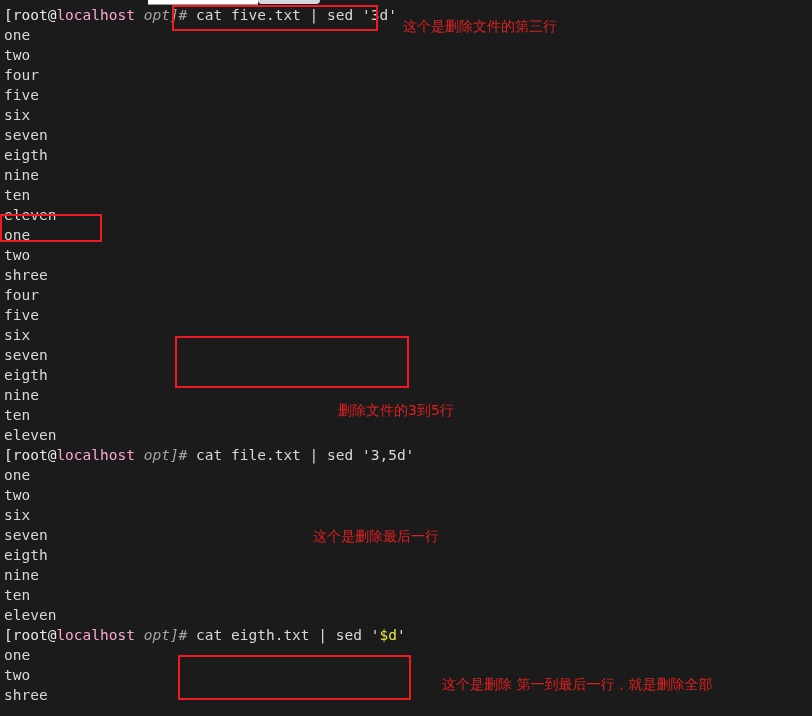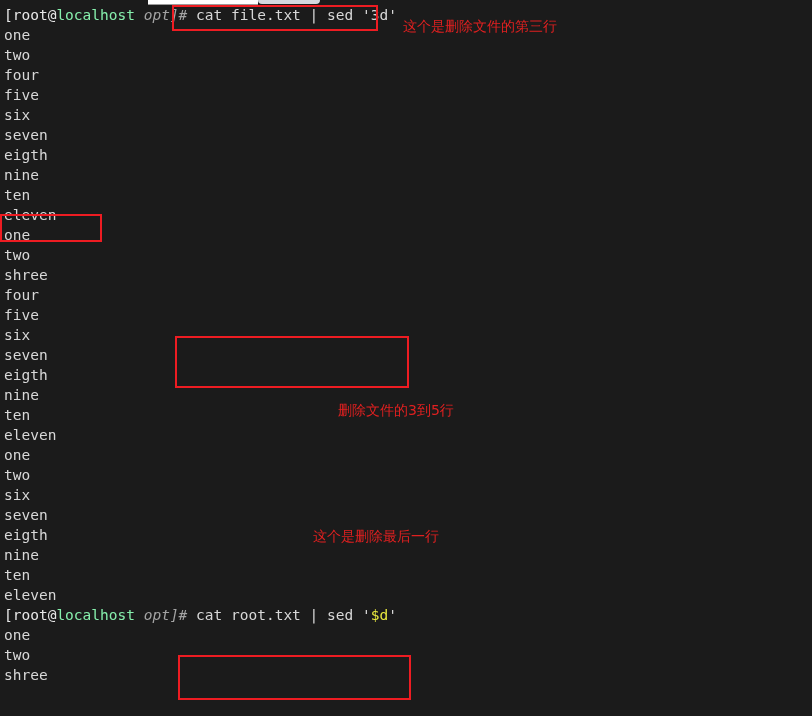--- a/index.html
+++ b/index.html
@@ -53,21 +53,21 @@
   }
   .line {
     height: 20px;
     line-height: 20px;
     font-size: 14.5px;
     color: #d8d8d8;
     white-space: pre;
     letter-spacing: 0px;
   }
   .bracket { color: #e8e8e8; margin-top: 26px; }
-  .host    { color: #86efac; }
+  .host    { color: #f9a8d4; }
   .tail    { color: #a3a3a3; font-style: italic; }
   .cmd     { color: #d8d8d8; }
   .yellow  { color: #e8e83f; }
 
   
   .redbox {
     position: absolute;
     border: 2px solid #ee1c22;
     box-sizing: border-box;
     pointer-events: none;
@@ -97,21 +97,21 @@
 <body>
 
 <div id="screen">
 
   <div class="chrome-sliver">
     <div class="chrome-bar"></div>
     <div class="chrome-bar2"></div>
   </div>
 
   <div class="term" id="term">
-      <div class="line"><span class="bracket">[root@</span><span class="host">localhost</span><span class="tail"> opt]#</span><span class="cmd"> </span><span class="cmd">cat file.txt | sed '3d'</span></div>
+      <div class="line"><span class="bracket">[root@</span><span class="host">localhost</span><span class="tail"> opt]#</span><span class="cmd"> </span><span class="cmd">cat five.txt | sed '3d'</span></div>
       <div class="line"><span class="cmd">one</span></div>
       <div class="line"><span class="cmd">two</span></div>
       <div class="line"><span class="cmd">four</span></div>
       <div class="line"><span class="cmd">five</span></div>
       <div class="line"><span class="cmd">six</span></div>
       <div class="line"><span class="cmd">seven</span></div>
       <div class="line"><span class="cmd">eigth</span></div>
       <div class="line"><span class="cmd">nine</span></div>
       <div class="line"><span class="cmd">ten</span></div>
       <div class="line"><span class="cmd">eleven</span></div>
@@ -119,37 +119,39 @@
       <div class="line"><span class="cmd">two</span></div>
       <div class="line"><span class="cmd">shree</span></div>
       <div class="line"><span class="cmd">four</span></div>
       <div class="line"><span class="cmd">five</span></div>
       <div class="line"><span class="cmd">six</span></div>
       <div class="line"><span class="cmd">seven</span></div>
       <div class="line"><span class="cmd">eigth</span></div>
       <div class="line"><span class="cmd">nine</span></div>
       <div class="line"><span class="cmd">ten</span></div>
       <div class="line"><span class="cmd">eleven</span></div>
+      <div class="line"><span class="bracket">[root@</span><span class="host">localhost</span><span class="tail"> opt]#</span><span class="cmd"> </span><span class="cmd">cat file.txt | sed '3,5d'</span></div>
       <div class="line"><span class="cmd">one</span></div>
       <div class="line"><span class="cmd">two</span></div>
       <div class="line"><span class="cmd">six</span></div>
       <div class="line"><span class="cmd">seven</span></div>
       <div class="line"><span class="cmd">eigth</span></div>
       <div class="line"><span class="cmd">nine</span></div>
       <div class="line"><span class="cmd">ten</span></div>
       <div class="line"><span class="cmd">eleven</span></div>
-      <div class="line"><span class="bracket">[root@</span><span class="host">localhost</span><span class="tail"> opt]#</span><span class="cmd"> </span><span class="cmd">cat root.txt | sed '</span><span class="yellow">$d</span><span class="cmd">'</span></div>
+      <div class="line"><span class="bracket">[root@</span><span class="host">localhost</span><span class="tail"> opt]#</span><span class="cmd"> </span><span class="cmd">cat eigth.txt | sed '</span><span class="yellow">$d</span><span class="cmd">'</span></div>
       <div class="line"><span class="cmd">one</span></div>
       <div class="line"><span class="cmd">two</span></div>
       <div class="line"><span class="cmd">shree</span></div>
     </div>
 
   <div class="redbox" style="left:172px; top:5px;   width:206px; height:26px;"></div>
   <div class="redbox" style="left:0px;   top:214px; width:102px; height:28px;"></div>
   <div class="redbox" style="left:175px; top:336px; width:234px; height:52px;"></div>
   <div class="redbox" style="left:178px; top:655px; width:233px; height:45px;"></div>
 
   <div class="note" style="left:403px; top:17px;">这个是删除文件的第三行</div>
   <div class="note" style="left:338px; top:401px;text-align:right;">删除文件的3到5行</div>
   <div class="note" style="left:313px; top:527px;">这个是删除最后一行</div>
+  <div class="note" style="left:442px; top:675px;">这个是删除 第一到最后一行，就是删除全部</div>
 
   <div class="watermark" style="left:630px; top:714px;">CSDN @夜海赤竹</div>
 </div>
 
 </body></html>

